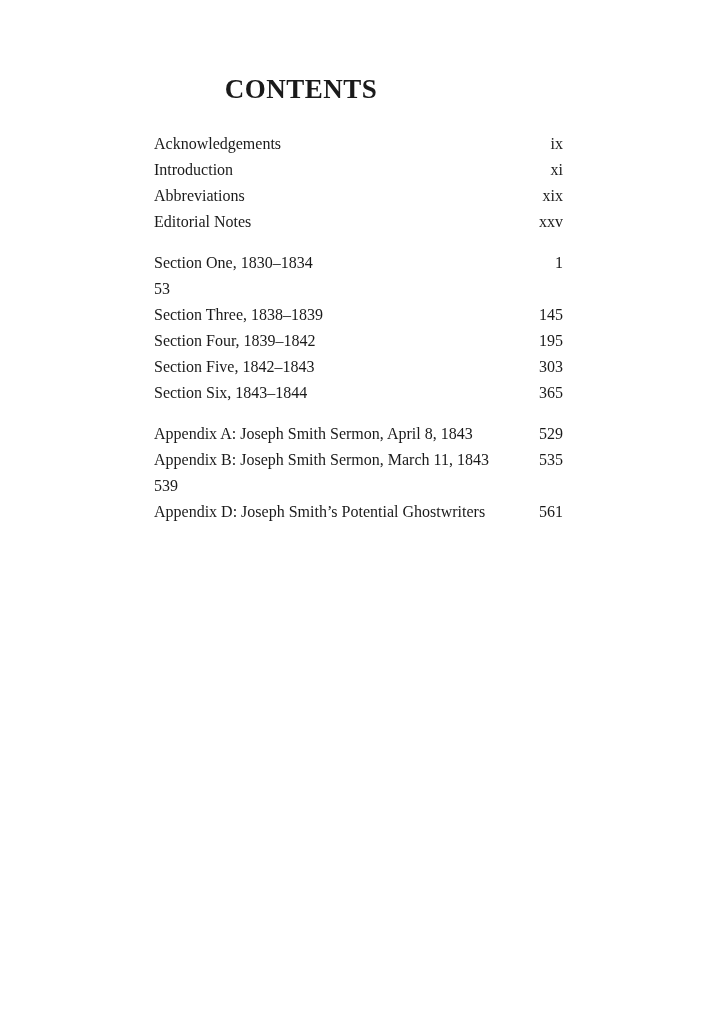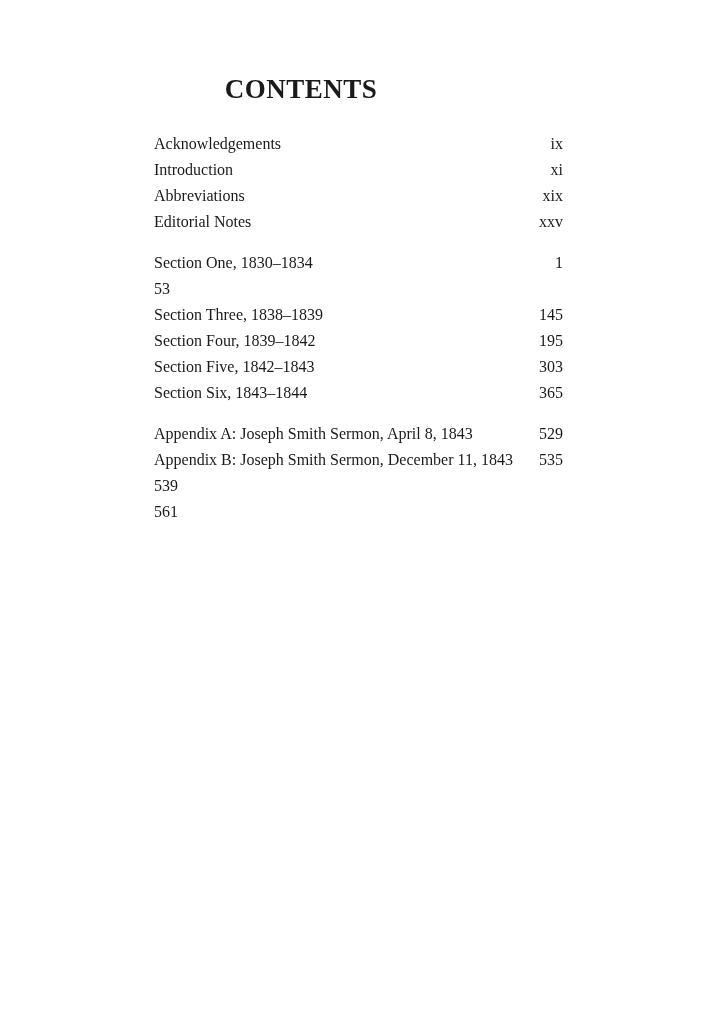--- a/index.html
+++ b/index.html
@@ -106,27 +106,28 @@
   </div>
 
   <div class="gap-2"></div>
 
   <div class="group">
     <div class="row">
       <span class="label">Appendix A: Joseph Smith Sermon, April 8, 1843</span>
       <span class="page">529</span>
     </div>
     <div class="row">
-      <span class="label">Appendix B: Joseph Smith Sermon, December 11, 1843</span>
+      <span class="label">Appendix B: Joseph Smith Sermon, March 11, 1843</span>
       <span class="page">535</span>
     </div>
     <div class="row">
       <span class="page">539</span>
     </div>
     <div class="row">
+      <span class="label">Appendix D: Joseph Smith’s Potential Ghostwriters</span>
       <span class="page">561</span>
     </div>
   </div>
 
   <div class="gap-3"></div>
 
 
 </div>
 
 </body></html>

